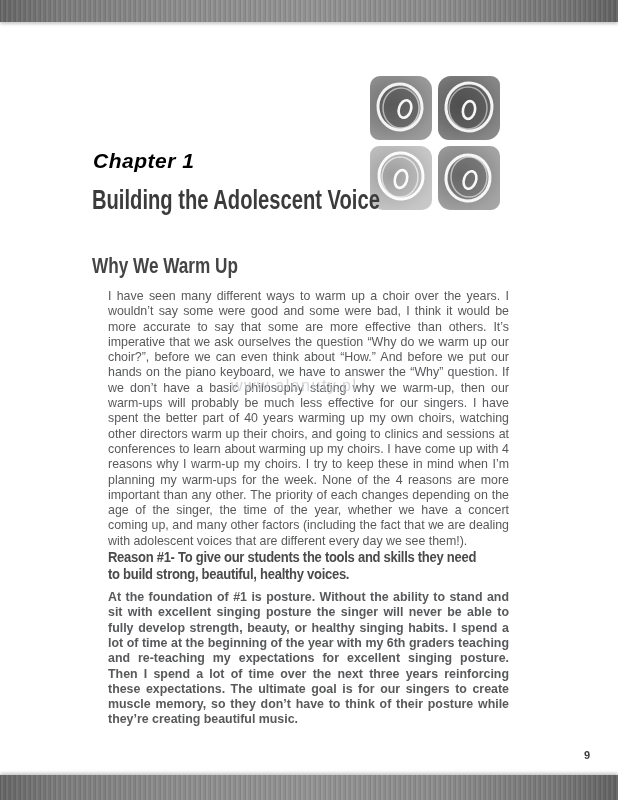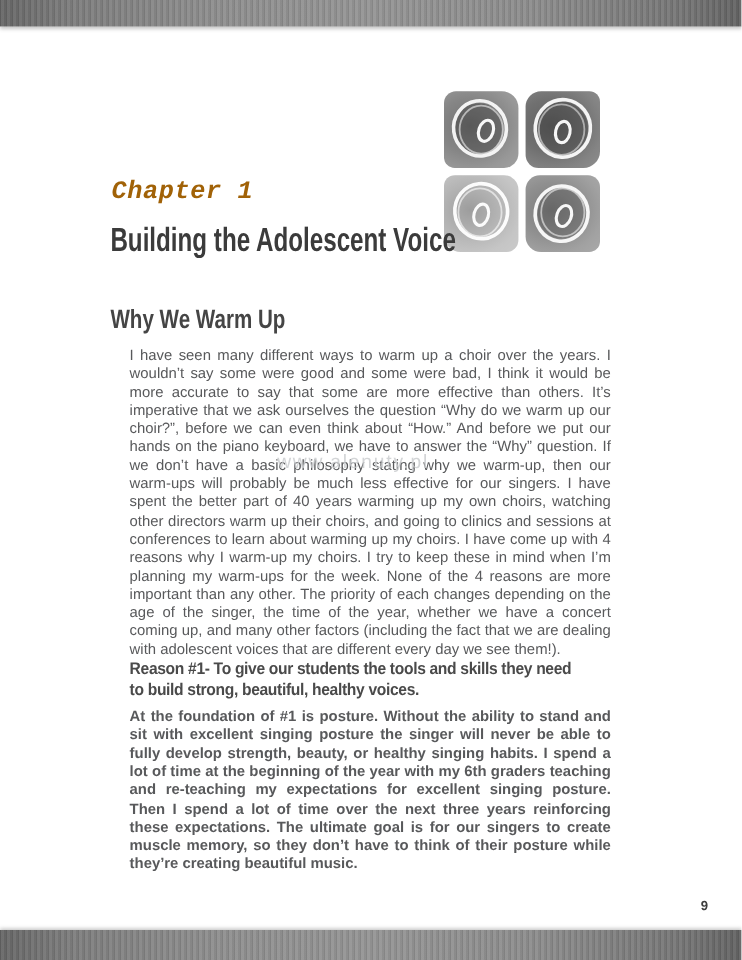--- a/index.html
+++ b/index.html
@@ -32,22 +32,22 @@
   .tile:nth-child(4){border-radius:12px 10px 9px 13px;}
   .tile::after{ 
     content:"";position:absolute;inset:0;border-radius:inherit;
     background:radial-gradient(ellipse at 35% 45%, rgba(0,0,0,0.18) 0%, rgba(0,0,0,0.05) 45%, rgba(255,255,255,0.10) 75%, rgba(255,255,255,0.18) 100%);
   }
   .tile svg{position:absolute;inset:0;z-index:2;}
 
   
   .chapter-label{
     position:absolute;left:93px;top:149px;
-    font-family:Liberation Mono, monospace;font-style:italic;font-weight:700;
-    font-size:21px;color:#a16207;letter-spacing:0.5px;
+    font-family:Liberation Sans, sans-serif;font-style:italic;font-weight:700;
+    font-size:21px;color:#000000;letter-spacing:0.5px;
   }
   .chapter-title{
     position:absolute;left:92px;top:184px;
     font-size:28px;font-weight:700;color:#3b3b3b;
     transform:scaleX(0.72);transform-origin:0 0;white-space:nowrap;letter-spacing:0;
   }
   .section-heading{
     position:absolute;left:92px;top:253px;
     font-size:22px;font-weight:700;color:#454545;
     transform:scaleX(0.78);transform-origin:0 0;white-space:nowrap;

